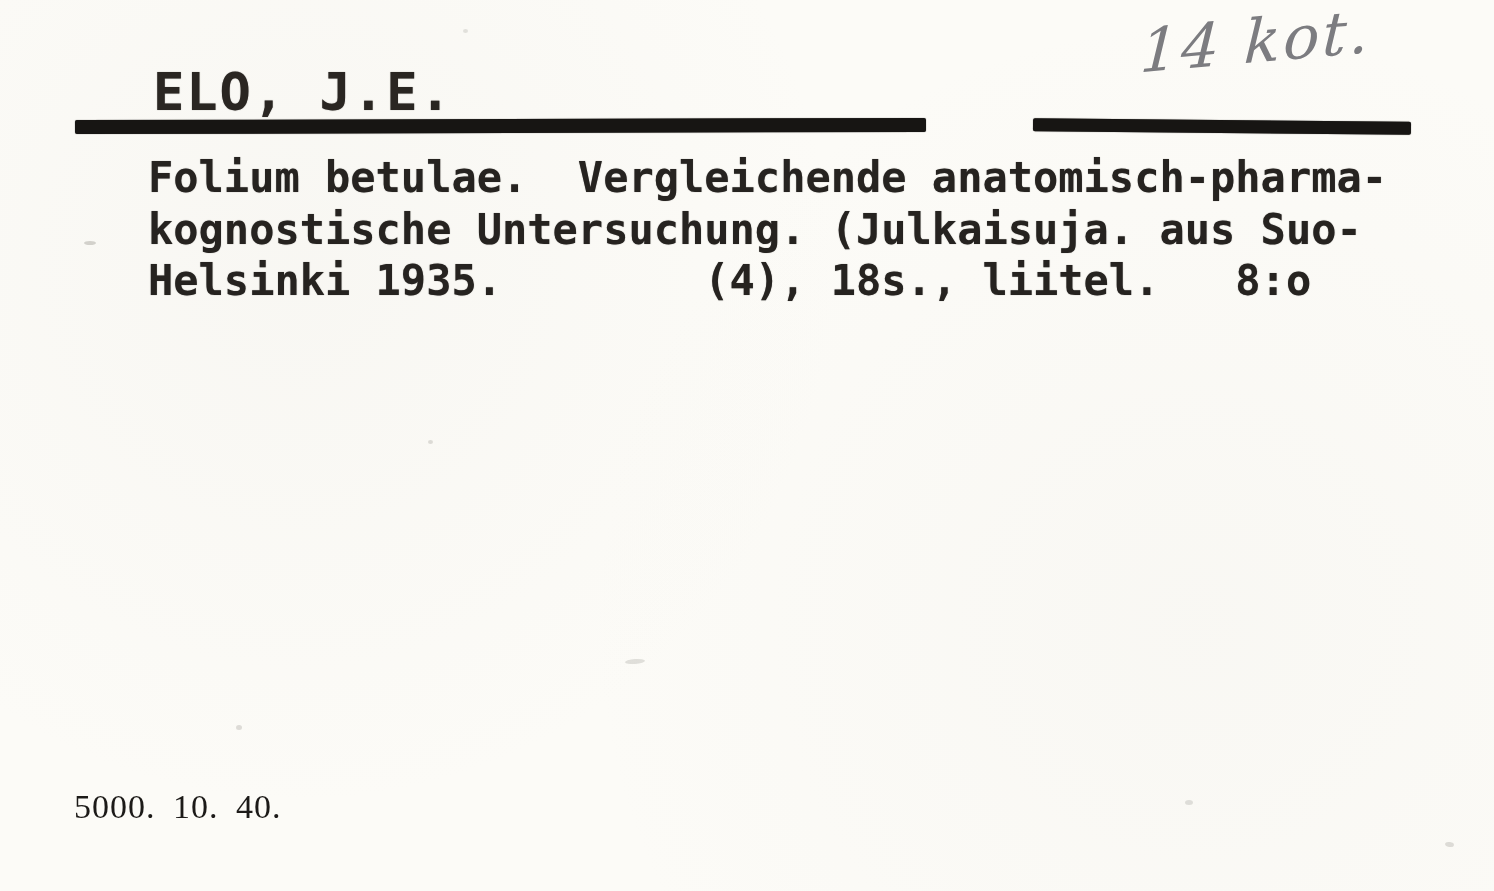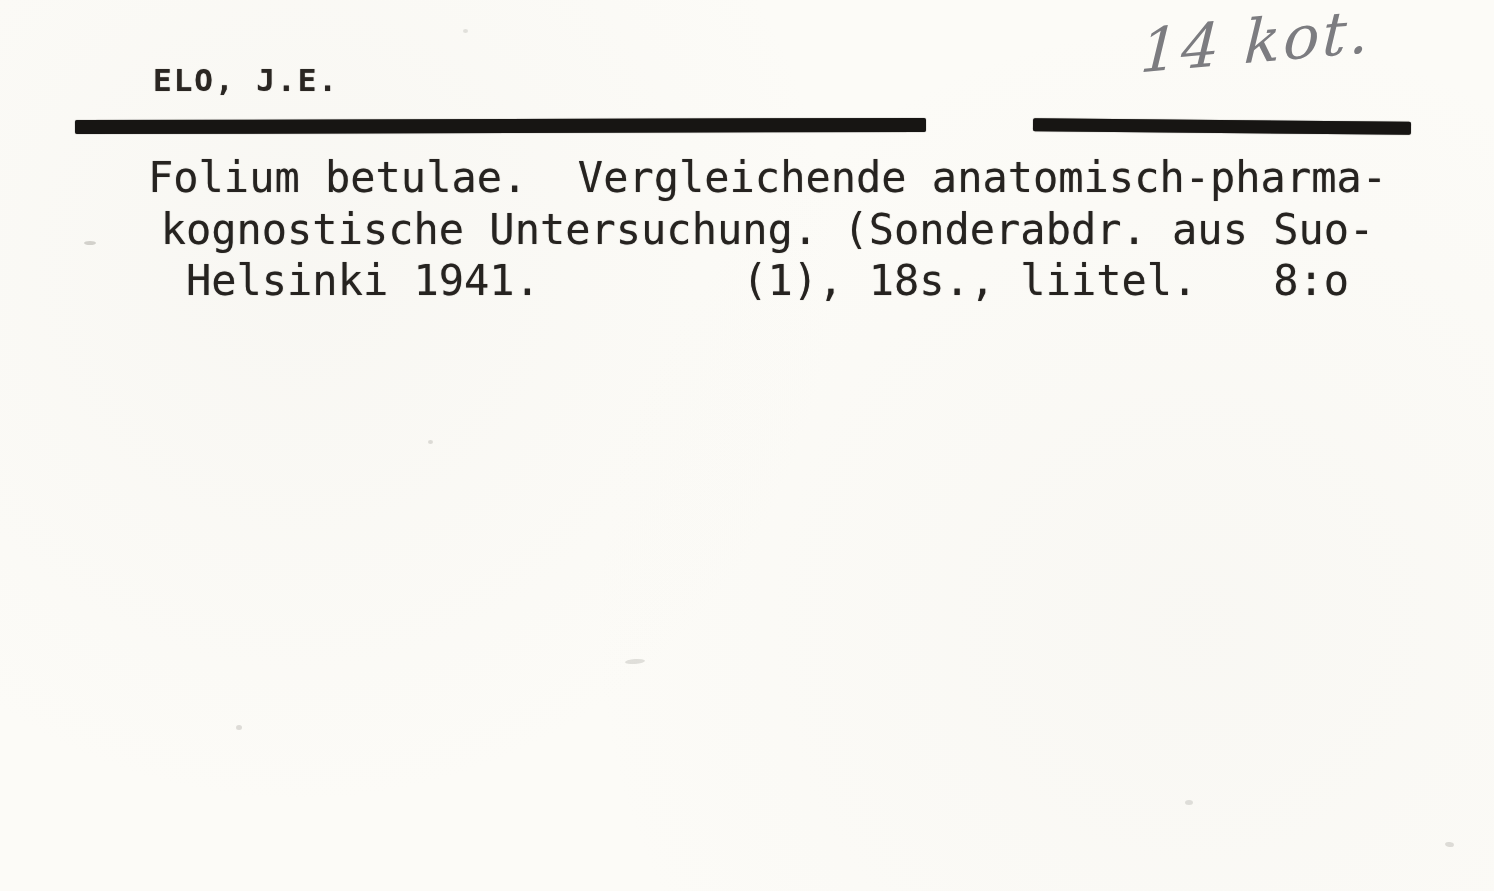--- a/index.html
+++ b/index.html
@@ -20,21 +20,21 @@
   .card {
     position: absolute;
     inset: 0;
   }
   .heading {
     position: absolute;
     left: 153px;
     top: 62px;
     font-family: "DejaVu Sans Mono", monospace;
     font-weight: 700;
-    font-size: 31px;
+    font-size: 52px;
     letter-spacing: 2px;
     color: #2a2622;
     text-shadow: 0 0 1px rgba(42,38,34,0.55);
     white-space: pre;
   }
   .rule {
     position: absolute;
     background: #171513;
     border-radius: 2px;
     box-shadow: 0 0 1px rgba(23,21,19,0.7);
@@ -67,25 +67,24 @@
   }
   .body-text {
     position: absolute;
     left: 148px;
     top: 152px;
     color: #262320;
     text-shadow: 0 0 1px rgba(38,35,32,0.5);
   }
   .body-text .line {
     font-family: "DejaVu Sans Mono", monospace;
-    font-weight: 400;
+    font-weight: 700;
     font-size: 42px;
     line-height: 51.5px;
     white-space: pre;
-    text-align: center;
   }
   .footer {
     position: absolute;
     left: 74px;
     top: 788px;
     font-family: "Liberation Serif", serif;
     font-size: 34px;
     color: #1c1a18;
     letter-spacing: 1px;
     word-spacing: 8px;
@@ -113,24 +112,25 @@
   <div class="heading">ELO, J.E.</div>
 
   <div class="annotation">14 kot.</div>
 
   <div class="rule rule-left"></div>
 
   <div class="rule rule-right"></div>
 
   <div class="body-text">
     <div class="line">Folium betulae.  Vergleichende anatomisch-pharma-</div>
-    <div class="line">kognostische Untersuchung. (Sonderabdr. aus Suo-</div>
-    <div class="line">Helsinki 1941.        (1), 18s., liitel.   8:o</div>
+    <div class="line">kognostische Untersuchung. (Julkaisuja. aus Suo-</div>
+    <div class="line">Helsinki 1935.        (4), 18s., liitel.   8:o</div>
   </div>
 
+  <div class="footer">5000. 10. 40.</div>
 
   <div class="speck speck-1"></div>
   <div class="speck speck-2"></div>
   <div class="speck speck-3"></div>
   <div class="speck speck-4"></div>
   <div class="speck speck-5"></div>
   <div class="speck speck-6"></div>
   <div class="speck speck-7"></div>
 
 </div>

